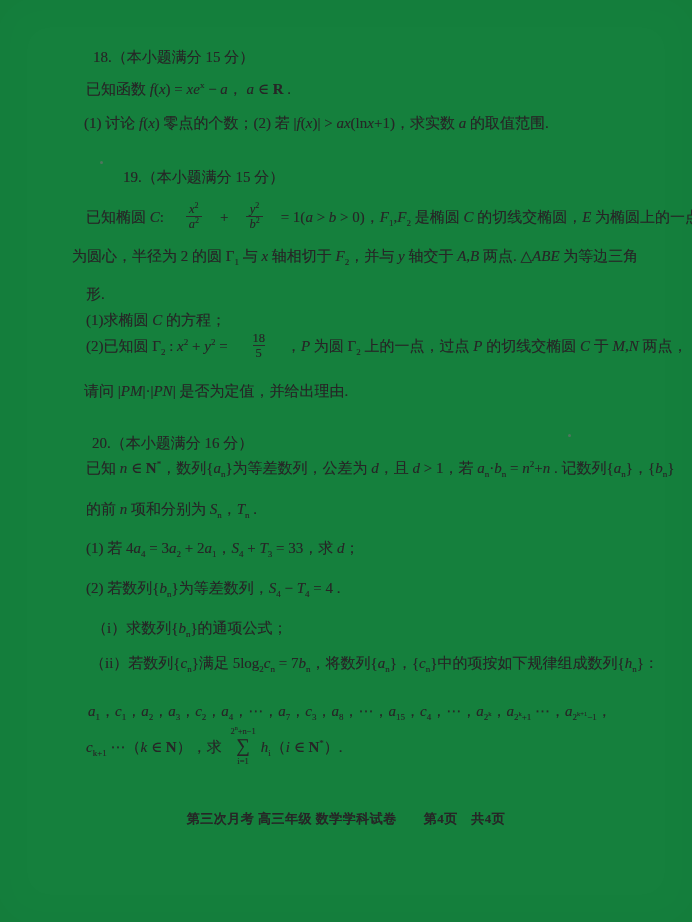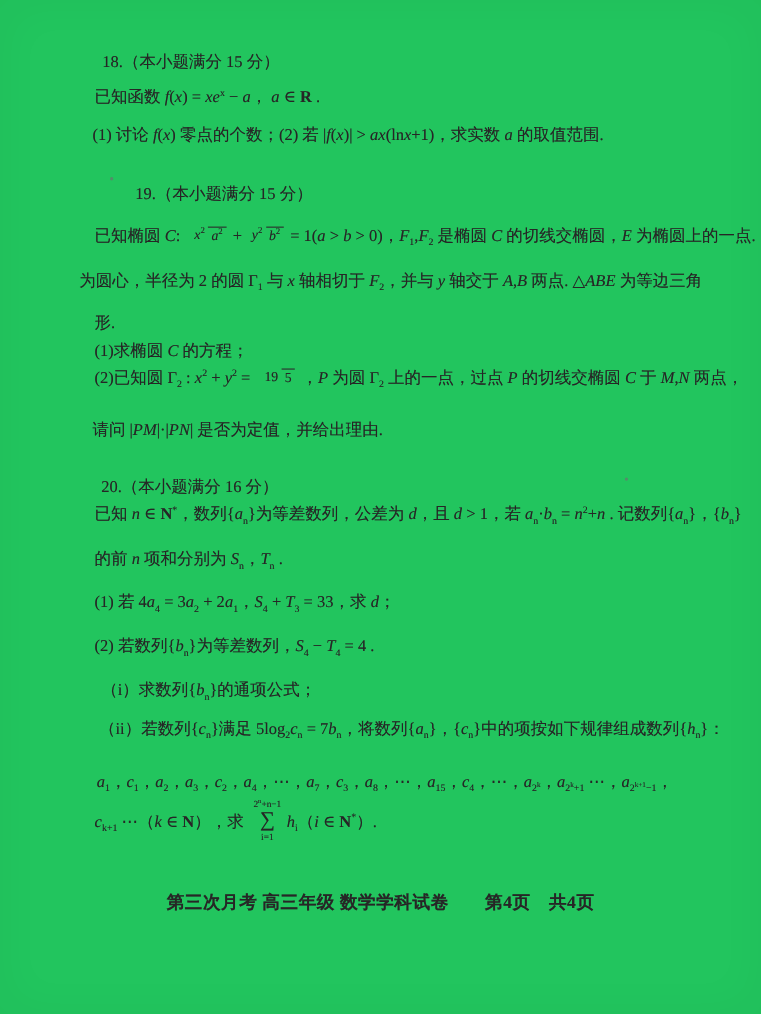--- a/index.html
+++ b/index.html
@@ -3,53 +3,53 @@
 <meta charset="utf-8">
 <style>
   * { margin:0; padding:0; box-sizing:border-box; }
   html,body { width:692px; height:922px; }
   body {
     font-family:"Liberation Serif","DejaVu Serif",serif;
     background:#ffffff;
   }
   .page {
     position:relative; width:692px; height:922px;
-    background:#22c55e; overflow:hidden;
+    background:#15803d; overflow:hidden;
     box-shadow:inset 0 0 45px rgba(0,0,0,0.035);
     color:#262626;
     text-shadow:0 0 .6px rgba(45,45,45,.5);
   }
   .line {
     position:absolute; white-space:nowrap;
     font-size:15px; line-height:22px;
   }
   .v  { font-style:italic; }
   .bb { font-weight:bold; }
   sup, sub { font-size:9px; line-height:0; }
   sub sup { font-size:6.5px; }
   
   .frac {
-    display:inline-flex; flex-direction:row; align-items:flex-start;
+    display:inline-flex; flex-direction:column; align-items:center;
     vertical-align:middle; font-size:12.5px; line-height:1.15;
-    margin:0 6px; transform:translateY(-2px);
+    margin:0 18px; transform:translateY(-2px);
   }
   .frac sup { font-size:8px; }
   .frac .num { padding:0 3px; }
   .frac .den { padding:0 3px; border-top:1.2px solid #2c2c2c; }
   
   .sum {
     display:inline-flex; flex-direction:column; align-items:center;
     vertical-align:middle; line-height:1; margin:0 5px; transform:translateY(-2px);
   }
   .sum .lim { font-size:8.5px; line-height:1.2; }
   .sum .lim sup { font-size:6px; }
   .sum .sig { font-size:19px; line-height:1.05; }
   .footer {
     position:absolute; left:0; width:100%; text-align:center;
-    font-weight:bold; font-size:16px; letter-spacing:.5px;
+    font-weight:bold; font-size:13px; letter-spacing:.5px;
   }
   .artifact {
     position:absolute; width:3px; height:3px; border-radius:50%;
     background:#6f6f6f; opacity:.65;
   }
 </style>
 </head>
 <body>
 
 <div class="page">
@@ -62,21 +62,21 @@
           <span class="num"><span class="v">x</span><sup>2</sup></span>
           <span class="den"><span class="v">a</span><sup>2</sup></span>
         </span><span>+</span><span class="frac">
           <span class="num"><span class="v">y</span><sup>2</sup></span>
           <span class="den"><span class="v">b</span><sup>2</sup></span>
         </span><span>= 1(</span><span class="v">a</span><span> &gt; </span><span class="v">b</span><span> &gt; 0)，</span><span class="v">F</span><sub>1</sub><span>,</span><span class="v">F</span><sub>2</sub><span> 是椭圆 </span><span class="v">C</span><span> 的切线交椭圆，</span><span class="v">E</span><span> 为椭圆上的一点. 以 </span><span class="v">E</span></div>
       <div class="line" style="left: 72px; top: 245px;"><span>为圆心，半径为 2 的圆 Γ</span><sub>1</sub><span> 与 </span><span class="v">x</span><span> 轴相切于 </span><span class="v">F</span><sub>2</sub><span>，并与 </span><span class="v">y</span><span> 轴交于 </span><span class="v">A</span><span>,</span><span class="v">B</span><span> 两点.  △</span><span class="v">ABE</span><span> 为等边三角</span></div>
       <div class="line" style="left: 86px; top: 283px;"><span>形.</span></div>
       <div class="line" style="left: 86px; top: 309px;"><span>(1)求椭圆 </span><span class="v">C</span><span> 的方程；</span></div>
       <div class="line" style="left: 86px; top: 333px;"><span>(2)已知圆 Γ</span><sub>2</sub><span> : </span><span class="v">x</span><sup>2</sup><span> + </span><span class="v">y</span><sup>2</sup><span> = </span><span class="frac">
-          <span class="num"><span>19</span></span>
+          <span class="num"><span>18</span></span>
           <span class="den"><span>5</span></span>
         </span><span>，</span><span class="v">P</span><span> 为圆 Γ</span><sub>2</sub><span> 上的一点，过点 </span><span class="v">P</span><span> 的切线交椭圆 </span><span class="v">C</span><span> 于 </span><span class="v">M</span><span>,</span><span class="v">N</span><span> 两点，</span></div>
       <div class="line" style="left: 84px; top: 380px; text-align: center;"><span>请问 |</span><span class="v">PM</span><span>|·|</span><span class="v">PN</span><span>| 是否为定值，并给出理由.</span></div>
       <div class="line" style="left: 92px; top: 432px;"><span>20.（本小题满分 16 分）</span></div>
       <div class="line" style="left: 86px; top: 457px;"><span>已知 </span><span class="v">n</span><span> ∈ </span><span class="bb">N</span><sup>*</sup><span>，数列{</span><span class="v">a</span><sub>n</sub><span>}为等差数列，公差为 </span><span class="v">d</span><span>，且 </span><span class="v">d</span><span> &gt; 1，若 </span><span class="v">a</span><sub>n</sub><span>·</span><span class="v">b</span><sub>n</sub><span> = </span><span class="v">n</span><sup>2</sup><span>+</span><span class="v">n</span><span> . 记数列{</span><span class="v">a</span><sub>n</sub><span>}，{</span><span class="v">b</span><sub>n</sub><span>}</span></div>
       <div class="line" style="left: 86px; top: 498px;"><span>的前 </span><span class="v">n</span><span> 项和分别为 </span><span class="v">S</span><sub>n</sub><span>，</span><span class="v">T</span><sub>n</sub><span> .</span></div>
       <div class="line" style="left: 86px; top: 537px;"><span>(1) 若 4</span><span class="v">a</span><sub>4</sub><span> = 3</span><span class="v">a</span><sub>2</sub><span> + 2</span><span class="v">a</span><sub>1</sub><span>，</span><span class="v">S</span><sub>4</sub><span> + </span><span class="v">T</span><sub>3</sub><span> = 33，求 </span><span class="v">d</span><span>；</span></div>
       <div class="line" style="left: 86px; top: 577px;"><span>(2) 若数列{</span><span class="v">b</span><sub>n</sub><span>}为等差数列，</span><span class="v">S</span><sub>4</sub><span> − </span><span class="v">T</span><sub>4</sub><span> = 4 .</span></div>
       <div class="line" style="left: 92px; top: 617px;"><span>（i）求数列{</span><span class="v">b</span><sub>n</sub><span>}的通项公式；</span></div>
       <div class="line" style="left: 90px; top: 652px;"><span>（ii）若数列{</span><span class="v">c</span><sub>n</sub><span>}满足 5log</span><sub>2</sub><span class="v">c</span><sub>n</sub><span> = 7</span><span class="v">b</span><sub>n</sub><span>，将数列{</span><span class="v">a</span><sub>n</sub><span>}，{</span><span class="v">c</span><sub>n</sub><span>}中的项按如下规律组成数列{</span><span class="v">h</span><sub>n</sub><span>}：</span></div>

